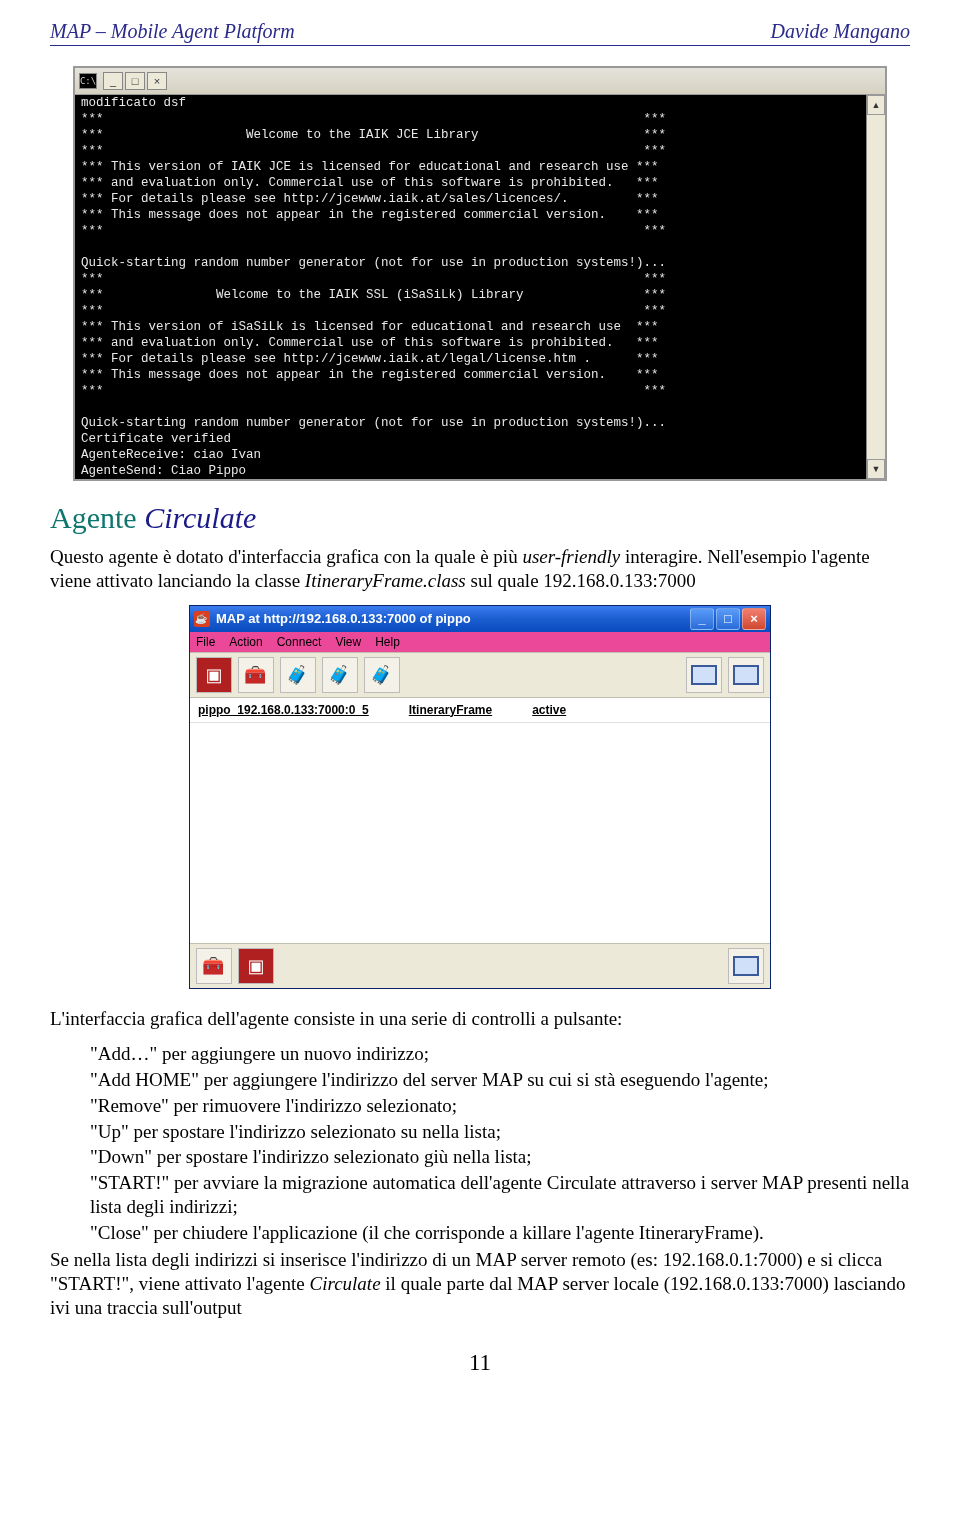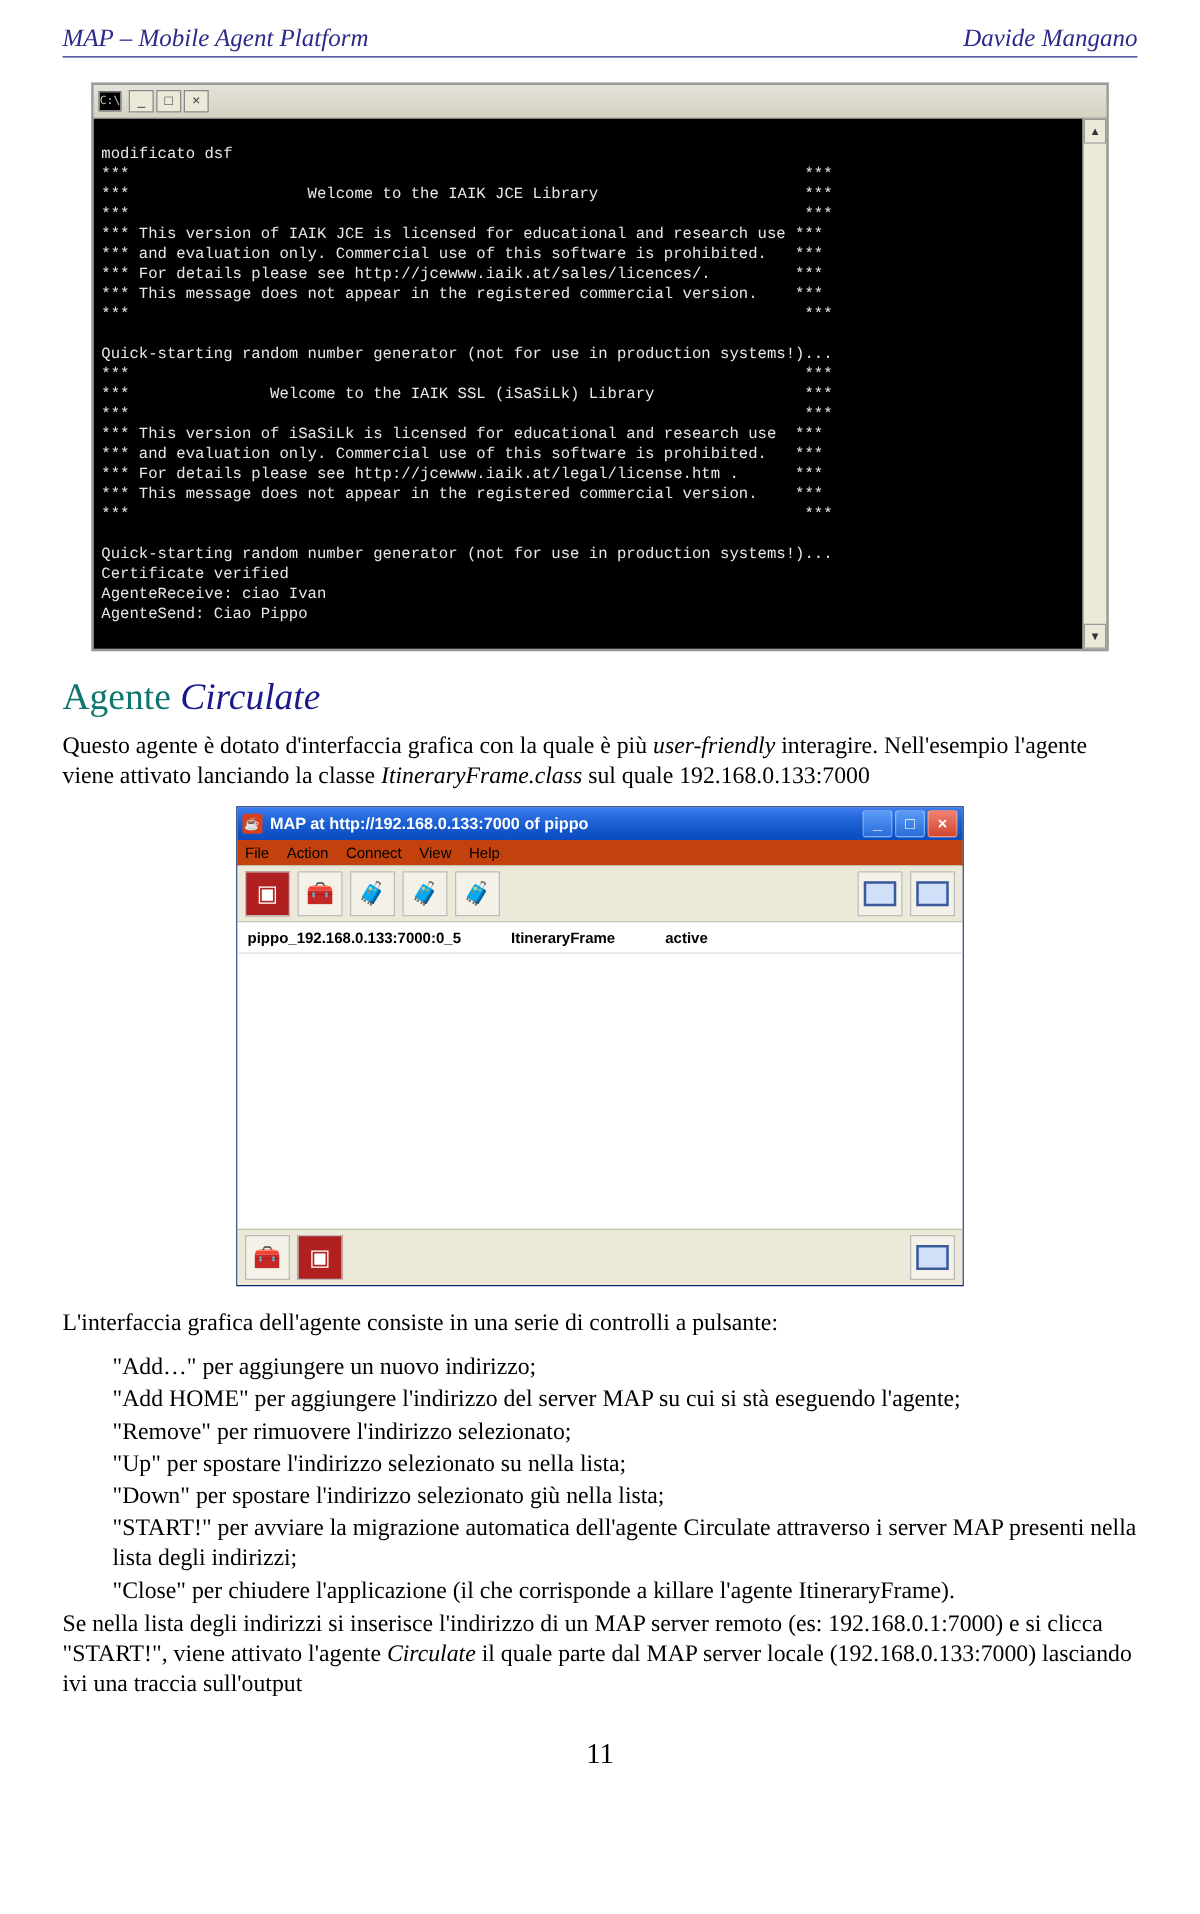--- a/index.html
+++ b/index.html
@@ -76,21 +76,21 @@
   .console-body {
     display: flex;
     background: #000;
   }
   .console-text {
     flex: 1;
     color: #e8e8e8;
     font-family: "Courier New", monospace;
     font-size: 12.5px;
     line-height: 1.28;
-    padding: 20px 6px;
+    padding: 0 6px;
     white-space: pre;
     overflow: hidden;
   }
   .console-scrollbar {
     width: 18px;
     background: #ece9d8;
     border-left: 1px solid #888;
     display: flex;
     flex-direction: column;
   }
@@ -164,21 +164,21 @@
     justify-content: center;
     font-family: sans-serif;
     font-size: 13px;
     color: #fff;
     font-weight: bold;
   }
   .jtb-min { background: linear-gradient(#5a9cf8, #2a6cd8); }
   .jtb-max { background: linear-gradient(#5a9cf8, #2a6cd8); }
   .jtb-close { background: linear-gradient(#f08070, #d04830); }
   .java-menubar {
-    background: #c2410c;
+    background: #ec4899;
     border-bottom: 1px solid #c0c0b0;
     font-family: Tahoma, sans-serif;
     font-size: 12px;
     padding: 3px 6px;
     display: flex;
     gap: 14px;
     text-align: right;
   }
   .java-menu-item { color: #000; }
   .java-toolbar {
@@ -200,20 +200,21 @@
   }
   .tool-icon.red { background: #b02020; color:#fff; font-size:18px;}
   .tool-icon .monitor {
     width: 22px; height: 16px; border: 2px solid #3a5a9a; background: #cfe0f8;
   }
   .tool-spacer { flex: 1; }
   .java-content {
     background: #fff;
     font-family: Tahoma, sans-serif;
     font-size: 12px;
+    text-decoration: underline;
   }
   .java-row {
     padding: 5px 8px;
     display: flex;
     gap: 40px;
     font-weight: bold;
   }
   .java-body-blank {
     height: 220px;
     border-top: 1px solid #e0e0e0;

